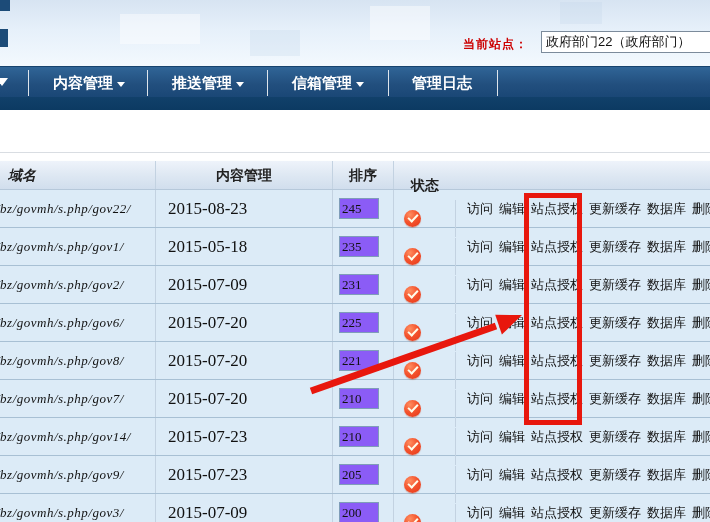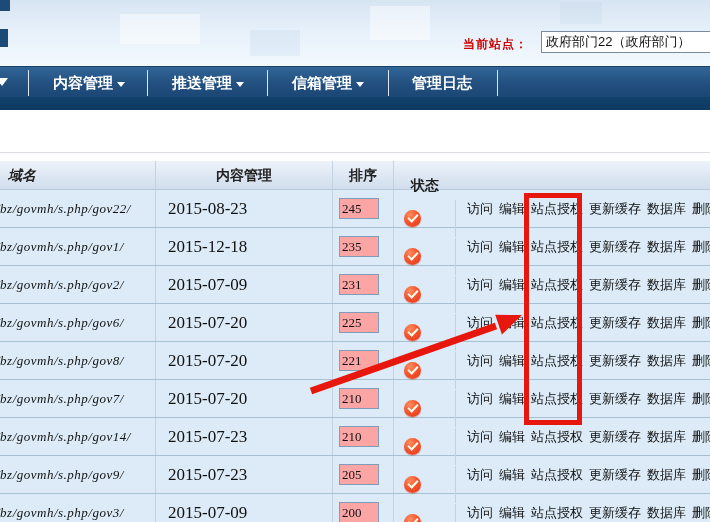--- a/index.html
+++ b/index.html
@@ -95,21 +95,21 @@
   .td { height:100%; display:flex; align-items:center; border-right:1px solid #c3d2e1; }
   .td:last-child { border-right:none; }
   .td-domain {
     font-family:"Liberation Serif", serif; font-size:13px; color:#111;
     white-space:nowrap; overflow:hidden;
   }
   .td-domain span { margin-left:-4px; letter-spacing:0.5px; }
   .td-date { font-family:"Liberation Serif", serif; font-size:17px; color:#111; padding-left:12px; }
   .sort-input {
     width:40px; height:21px; margin-left:6px;
-    border:1px solid #7f9db9; background:#fca5a5;
+    border:1px solid #7f9db9; background:#8b5cf6;
     font-family:"Liberation Serif", serif; font-size:13px; color:#111;
     padding:1px 2px;
   }
   .check {
     position:relative; width:17px; height:17px; margin-left:10px;
     border-radius:50%;
     background:radial-gradient(circle at 35% 28%, #ff8e60 0%, #f4542e 45%, #e63617 100%);
     box-shadow:0 1px 1px rgba(180,60,20,0.35);
     cursor:pointer;
   }
@@ -197,21 +197,21 @@
             <span>更新缓存</span>
             <span>数据库</span>
             <span>删除</span>
           </div>
   </div>
 
   <div class="row">
     <div class="td td-domain c1">
             <span>/bz/govmh/s.php/gov1/</span>
           </div>
-    <div class="td td-date c2">2015-12-18</div>
+    <div class="td td-date c2">2015-05-18</div>
     <div class="td c3">
       <input class="sort-input" type="text" value="235" style="">
     </div>
     <div class="td c4">
       <span class="check"></span>
     </div>
     <div class="td ops c5">
             <span>访问</span>
             <span>编辑</span>
             <span>站点授权</span>

